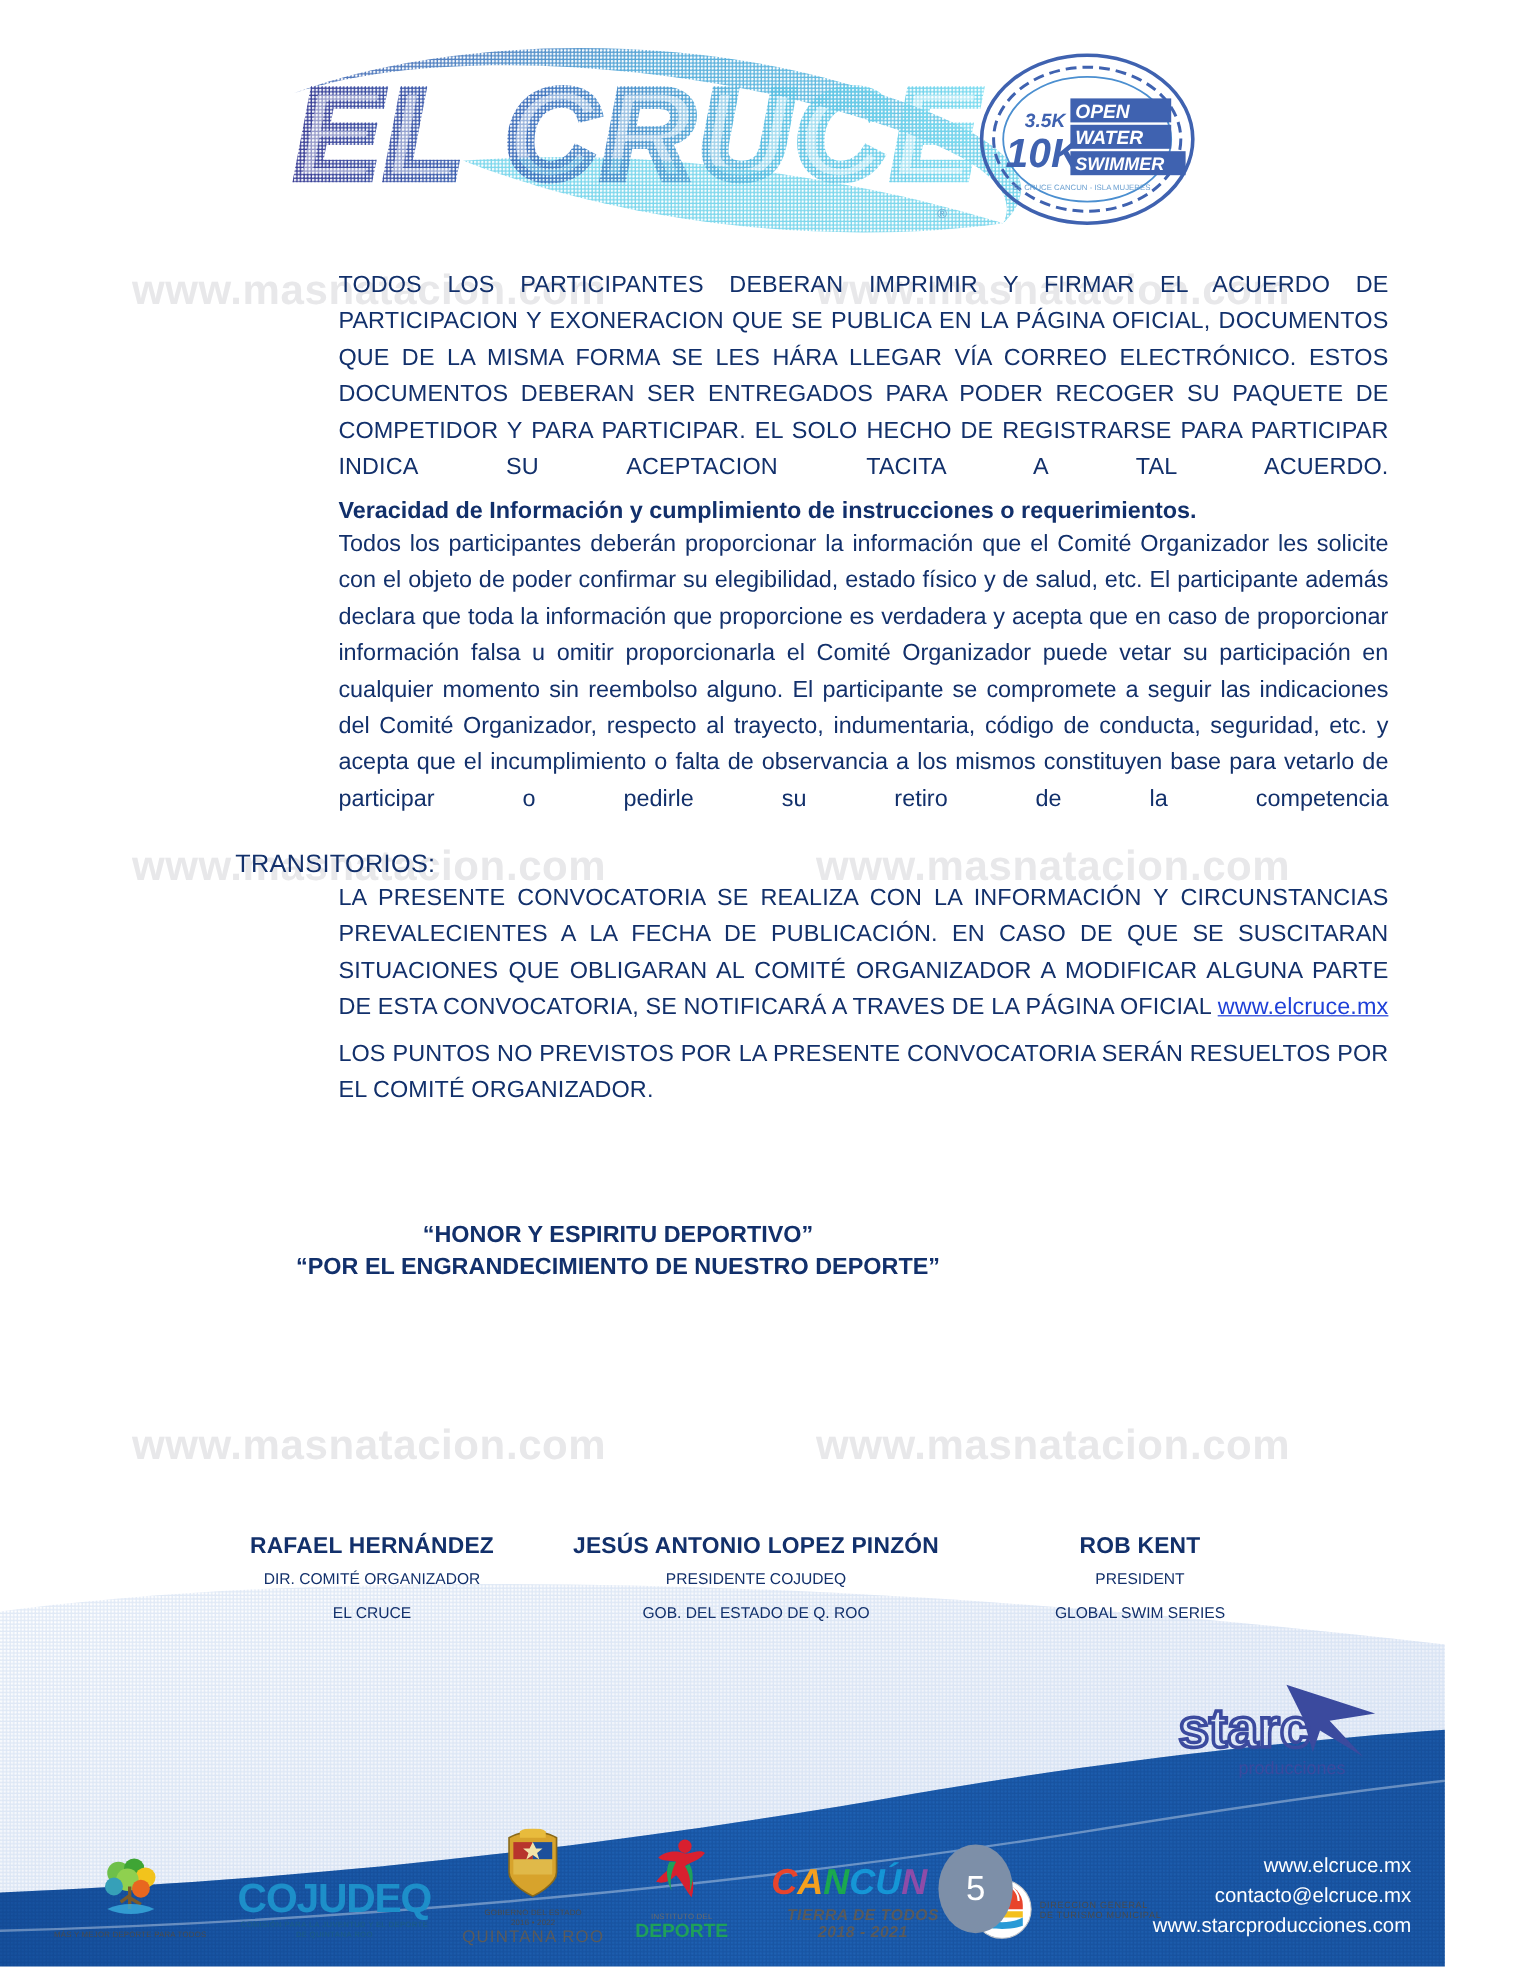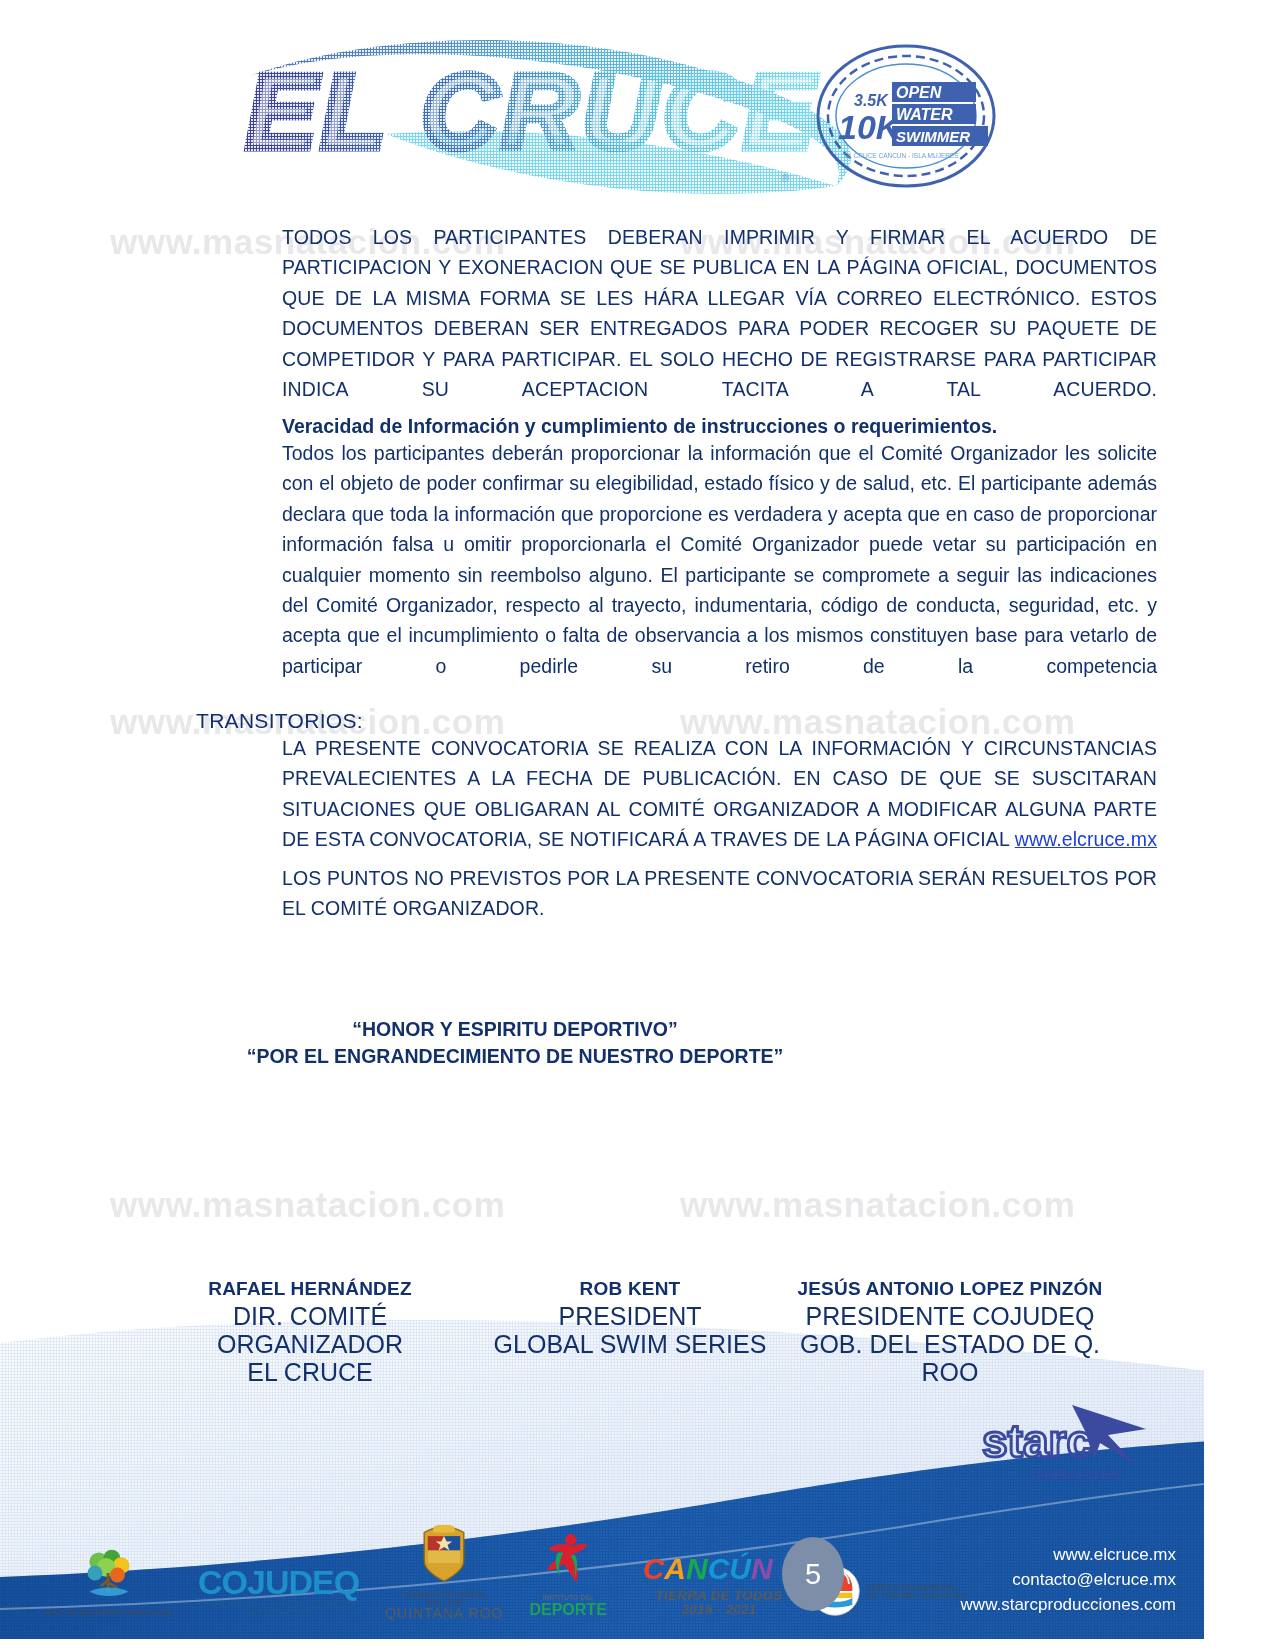--- a/index.html
+++ b/index.html
@@ -112,21 +112,21 @@
     color: #12306b;
     font-family: "Liberation Sans", sans-serif;
   }
   .sig-name {
     font-weight: 700;
     font-size: 19px;
     line-height: 27px;
     letter-spacing: 0.2px;
   }
   .sig-role, .sig-org {
-    font-size: 25px;
+    font-size: 13px;
     line-height: 28px;
   }
 
   
   .footer {
     position: absolute;
     left: 0;
     bottom: 11px;
     width: 1204px;
     height: 330px;
@@ -265,28 +265,28 @@
     <div class="center-bold" style="top:1043px;">“POR EL ENGRANDECIMIENTO DE NUESTRO DEPORTE”</div>
   </div>
 
   <div class="signatures">
     <div class="sig-col">
       <div class="sig-name">RAFAEL HERNÁNDEZ</div>
       <div class="sig-role">DIR. COMITÉ ORGANIZADOR</div>
       <div class="sig-org">EL CRUCE</div>
     </div>
     <div class="sig-col">
+      <div class="sig-name">JESÚS ANTONIO LOPEZ PINZÓN</div>
+      <div class="sig-role">PRESIDENTE COJUDEQ</div>
+      <div class="sig-org">GOB. DEL ESTADO DE Q. ROO</div>
+    </div>
+    <div class="sig-col">
       <div class="sig-name">ROB KENT</div>
       <div class="sig-role">PRESIDENT</div>
       <div class="sig-org">GLOBAL SWIM SERIES</div>
-    </div>
-    <div class="sig-col">
-      <div class="sig-name">JESÚS ANTONIO LOPEZ PINZÓN</div>
-      <div class="sig-role">PRESIDENTE COJUDEQ</div>
-      <div class="sig-org">GOB. DEL ESTADO DE Q. ROO</div>
     </div>
   </div>
 
   <div class="footer">
     <svg viewBox="0 0 1275 330" width="1275" height="330" preserveAspectRatio="none">
       <defs>
         <linearGradient id="lightwave" x1="0" y1="0" x2="1" y2="1">
           <stop offset="0%" stop-color="#ffffff"></stop>
           <stop offset="55%" stop-color="#eef2fa"></stop>
           <stop offset="100%" stop-color="#dbe6f7"></stop>

